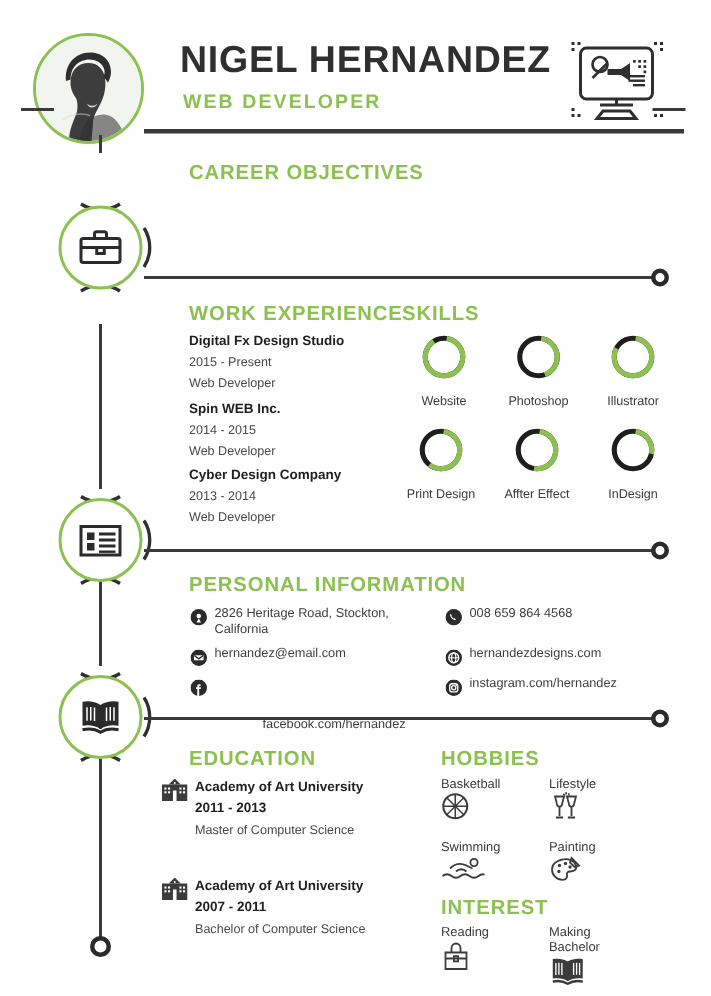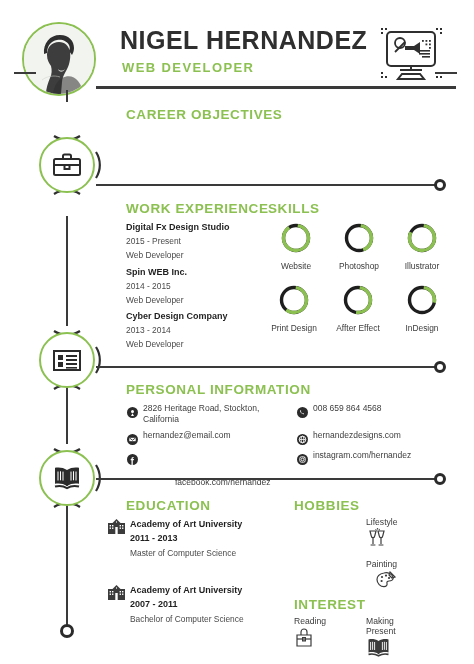--- a/index.html
+++ b/index.html
@@ -361,35 +361,57 @@
       </svg>
   </div>
   <div>
     <div class="jt" style="left:130px;top:585px;">Academy of Art University</div>
     <div class="jt" style="left:130px;top:599px;">2007 - 2011</div>
     <div class="jd" style="left:130px;top:614px;">Bachelor of Computer Science</div>
   </div>
 
   <div class="sh" style="left:294px;top:498px;">HOBBIES</div>
 
+  <div class="hob" style="left:294px;top:517px;">
+    <span class="hl">Basketball</span>
+    <span class="hi">
+      <svg width="19" height="19" viewBox="0 0 19 19">
+          <circle cx="9.5" cy="9.5" r="8" fill="none" stroke="#3b3b3b" stroke-width="1.3"></circle>
+          <path d="M1.5 9.5h16M9.5 1.5v16M3.5 3.5c4 4 8 8 12 12M15.5 3.5c-4 4-8 8-12 12" fill="none" stroke="#3b3b3b" stroke-width="1"></path>
+        </svg>
+    </span>
+  </div>
   <div class="hob" style="left:366px;top:517px;">
     <span class="hl">Lifestyle</span>
     <span class="hi">
       <svg width="22" height="19" viewBox="0 0 22 19">
           <g fill="none" stroke="#3b3b3b" stroke-width="1.2">
             <path d="M4 3h6l-1.3 5a1.7 1.7 0 0 1-3.4 0z"></path>
             <path d="M7 10v6M4.6 17h4.8"></path>
             <path d="M12 3h6l-1.3 5a1.7 1.7 0 0 1-3.4 0z"></path>
             <path d="M15 10v6M12.6 17h4.8"></path>
           </g>
           <path d="M9.6 1.2l1 1.3M13 .8l.5 1.5M11.4 0v1.6" stroke="#3b3b3b" stroke-width="1"></path>
         </svg>
     </span>
   </div>
-  <div class="hob" style="left:366px;top:559px;text-align:right;">
+  <div class="hob" style="left:294px;top:559px;">
+    <span class="hl">Swimming</span>
+    <span class="hi">
+      <svg width="30" height="17" viewBox="0 0 30 17">
+          <g fill="none" stroke="#3b3b3b" stroke-width="1.2">
+            <circle cx="22" cy="5" r="2.4"></circle>
+            <path d="M6 9c3-3 7-4 11-2l4 2"></path>
+            <path d="M10 11c2-2 5-2 7 0"></path>
+            <path d="M1 14c2-1.6 4-1.6 6 0 2 1.6 4 1.6 6 0 2-1.6 4-1.6 6 0 2 1.6 4 1.6 6 0 1.4-1.1 2.8-1.4 4-.9"></path>
+          </g>
+        </svg>
+    </span>
+  </div>
+  <div class="hob" style="left:366px;top:559px;">
     <span class="hl">Painting</span>
     <span class="hi">
       <svg width="22" height="20" viewBox="0 0 22 20">
           <path d="M9 3c4-1 8 1 9 4 1 3-2 4-4 4-1.6 0-2.4 1-2 2.4.4 1.6-.6 3.2-3 3.2-3.6 0-7-3-7-7 0-3.4 3-5.8 7-6.6z" fill="none" stroke="#3b3b3b" stroke-width="1.2"></path>
           <g fill="#3b3b3b">
             <circle cx="7" cy="7" r="1.1"></circle>
             <circle cx="11" cy="5.6" r="1.1"></circle>
             <circle cx="14" cy="8" r="1.1"></circle>
             <circle cx="6.6" cy="11" r="1.1"></circle>
           </g>
@@ -407,21 +429,21 @@
           <g fill="none" stroke="#3b3b3b" stroke-width="1.2">
             <path d="M3 8h14v11H3z"></path>
             <path d="M7 8V5a3 3 0 0 1 6 0v3"></path>
             <path d="M3 12h14"></path>
             <path d="M8.6 10.5h2.8v3.4H8.6z"></path>
           </g>
         </svg>
     </span>
   </div>
   <div class="hob" style="left:366px;top:616px;">
-    <span class="hl">Making Present</span>
+    <span class="hl">Making Bachelor</span>
     <span class="hi">
       <svg width="25" height="20" viewBox="0 0 25 20">
           <path d="M12.5 4C9.6 2.2 6 1.7 2.5 2.4v13C6 14.7 9.6 15.2 12.5 17z" fill="#3b3b3b"></path>
           <path d="M12.5 4C15.4 2.2 19 1.7 22.5 2.4v13C19 14.7 15.4 15.2 12.5 17z" fill="#3b3b3b"></path>
           <g stroke="#fff" stroke-width=".9">
             <path d="M4.6 5v8M6.6 4.8v8M8.6 5v8M16.4 5v8M18.4 4.8v8M20.4 5v8"></path>
           </g>
           <path d="M12.5 4v13" stroke="#3b3b3b" stroke-width="1.4"></path>
           <path d="M2.5 17.4c3.5-.8 7.1-.3 10 1.4 2.9-1.7 6.5-2.2 10-1.4" fill="none" stroke="#3b3b3b" stroke-width="1.6"></path>
         </svg>

